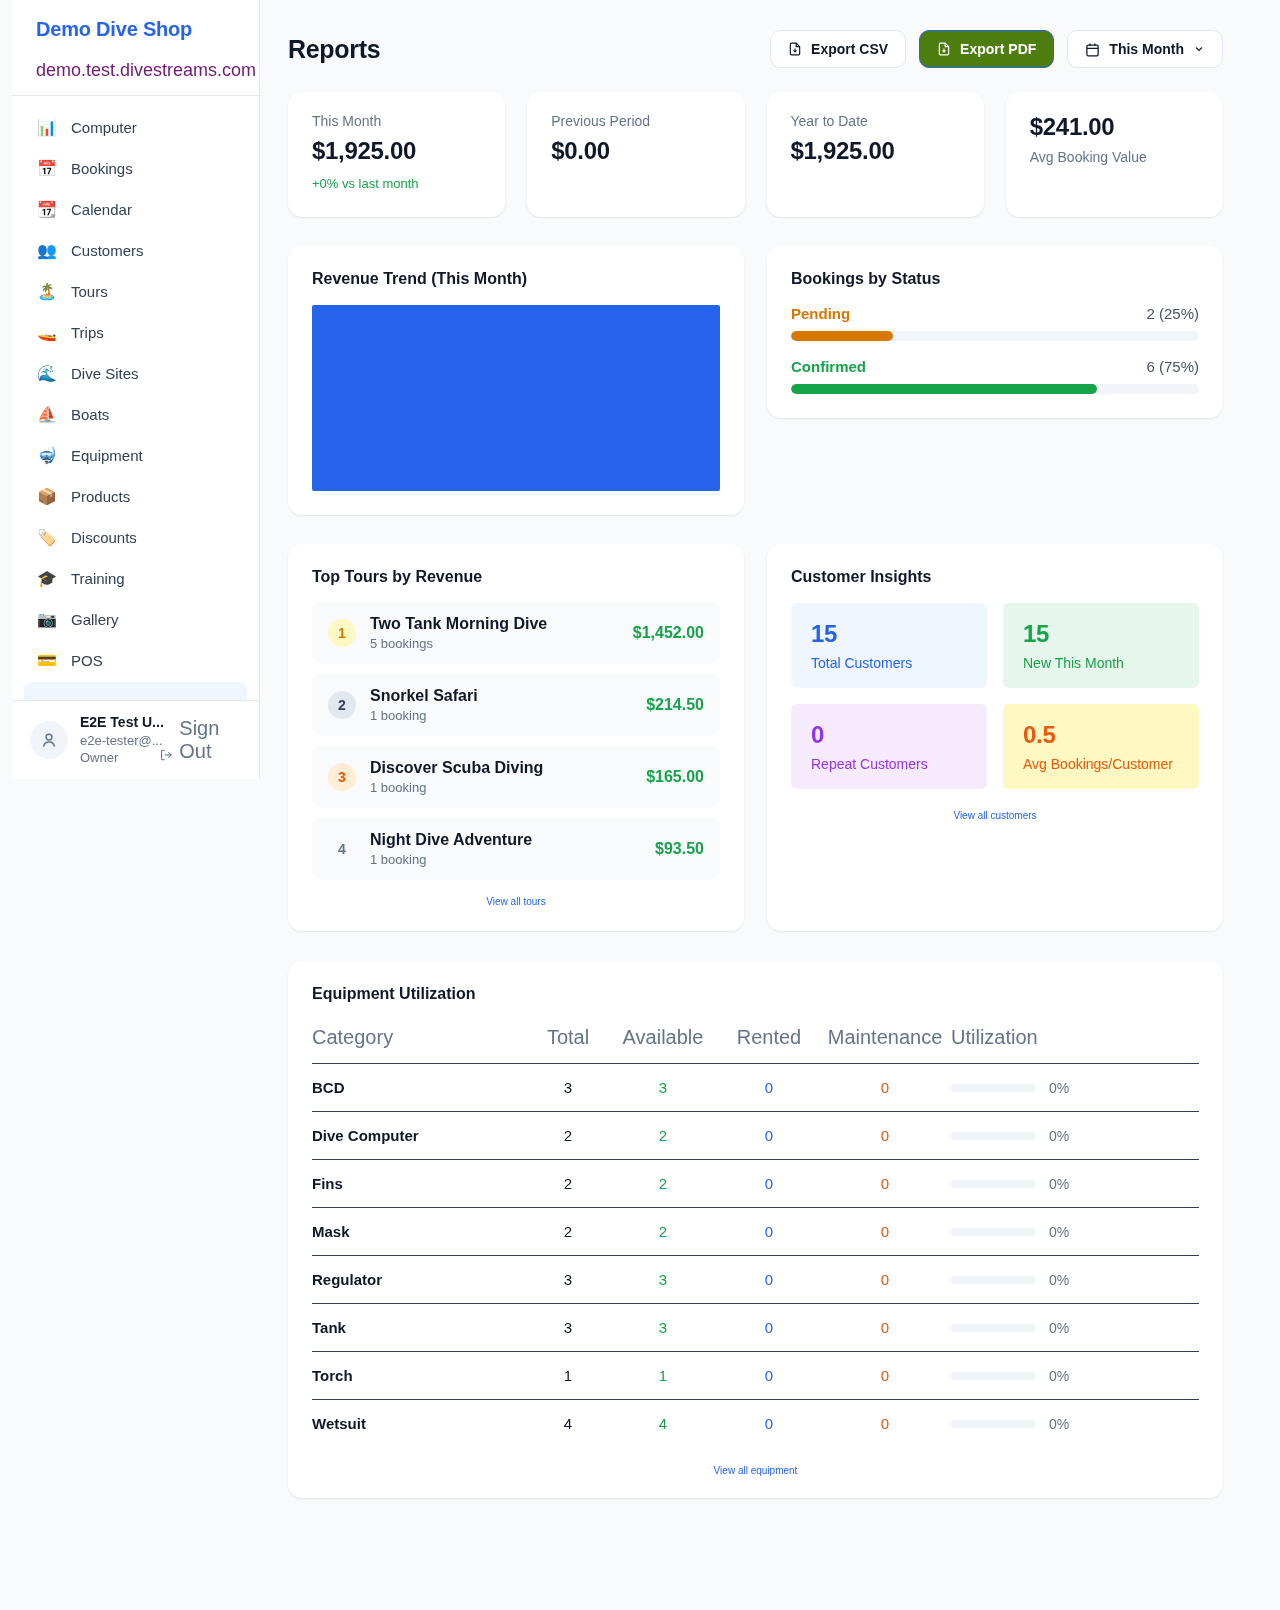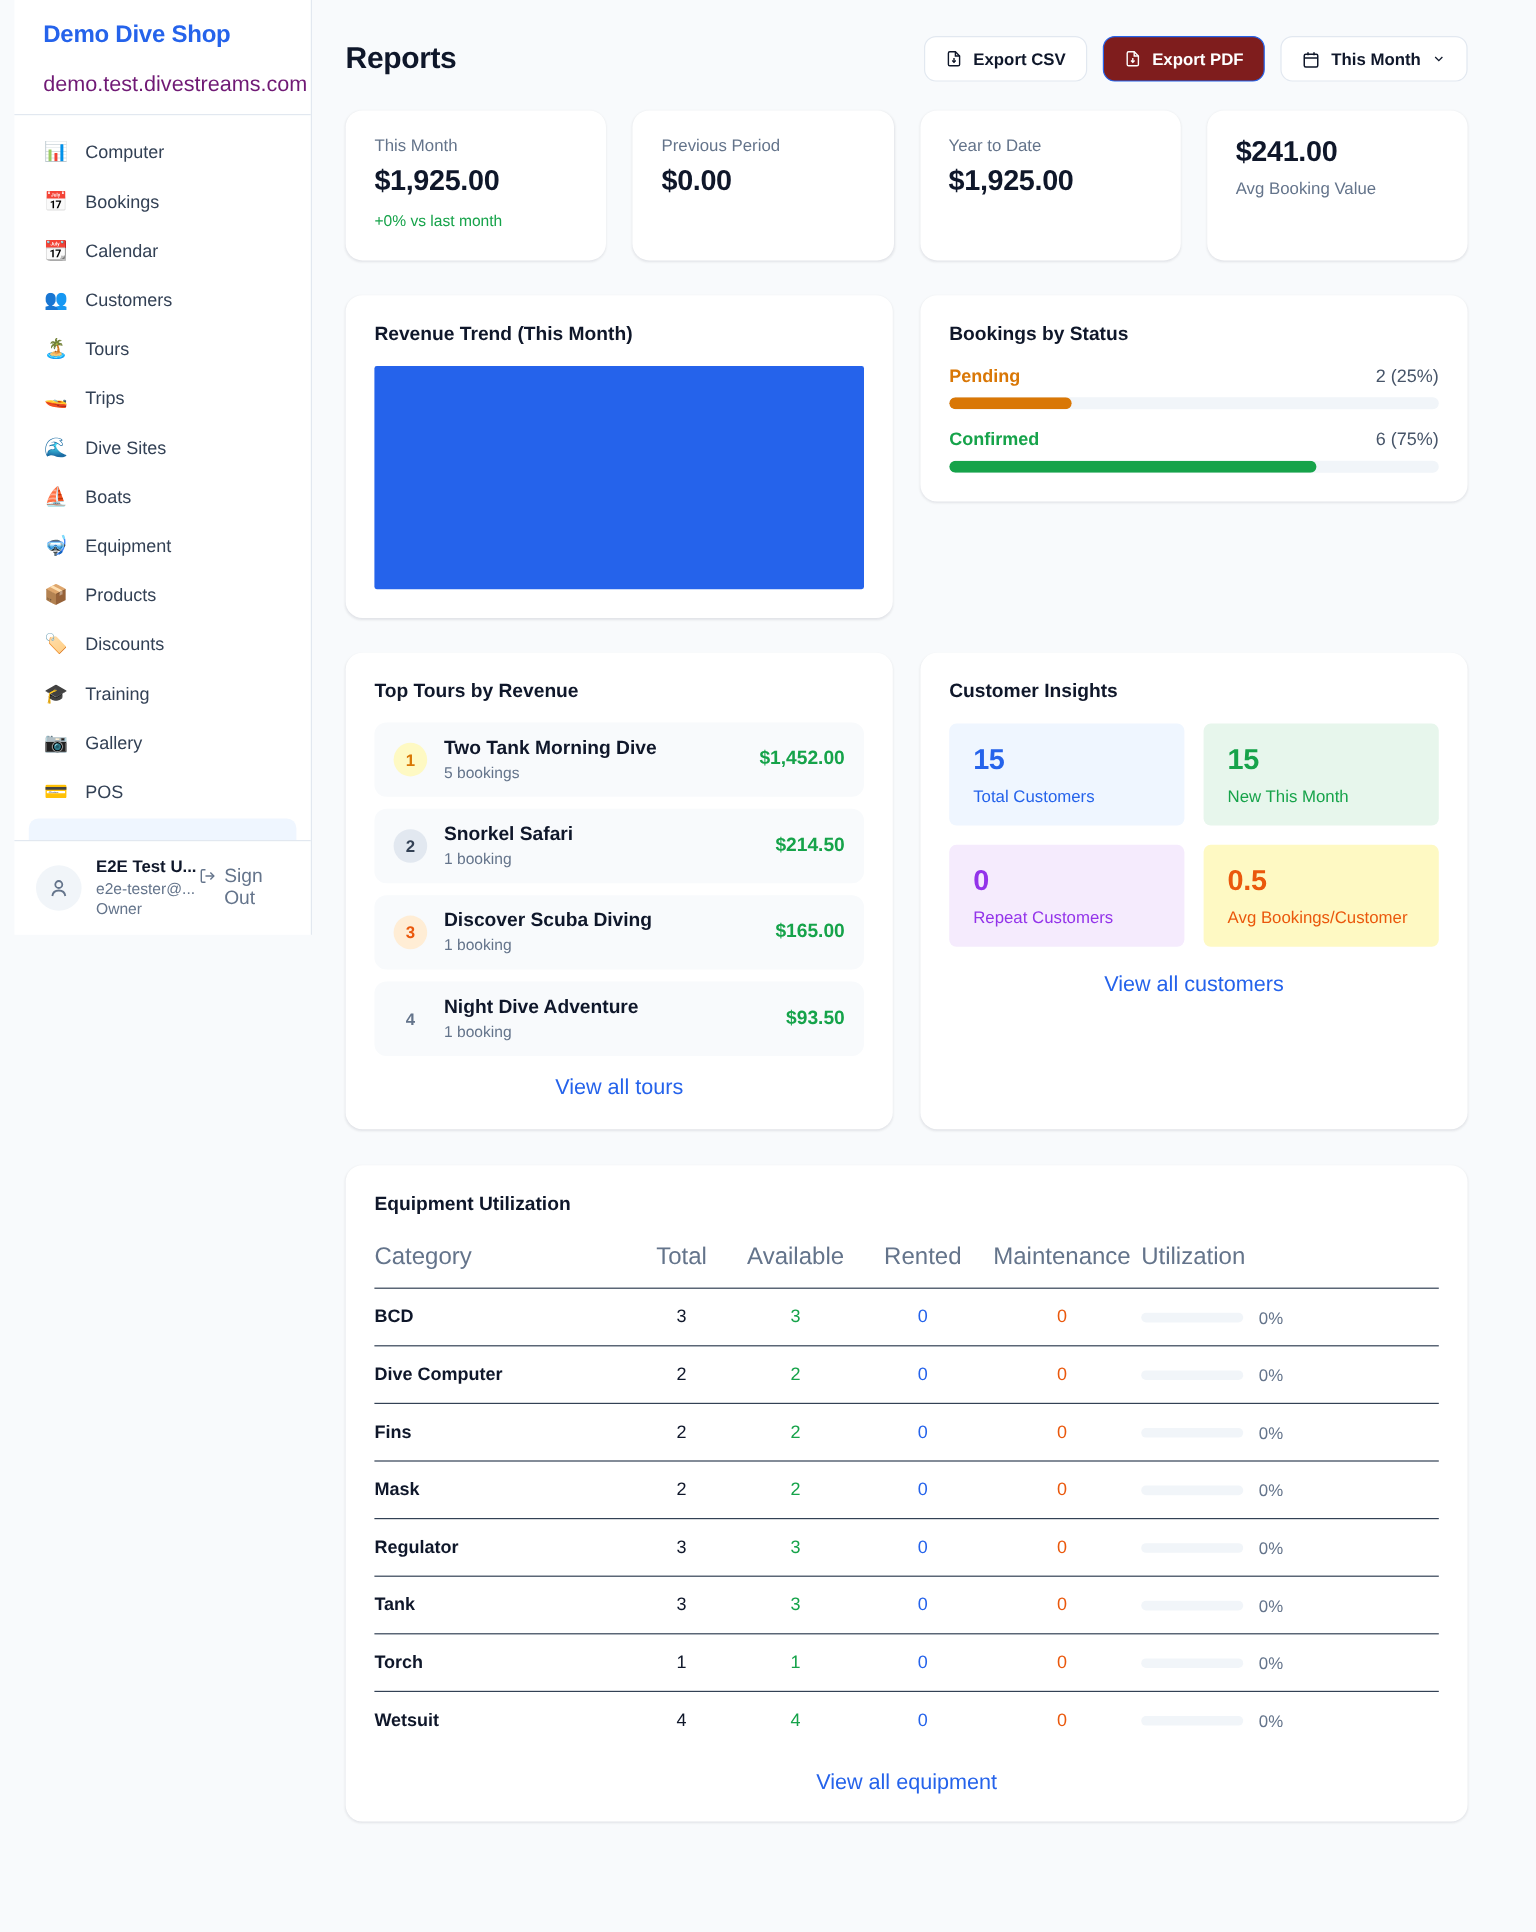--- a/index.html
+++ b/index.html
@@ -13,29 +13,29 @@
   .nav { padding:12px 12px 0 12px; height:622px; overflow:hidden; }
   .nav-item { display:flex; align-items:center; gap:13px; padding:10px 12px; border-radius:8px; margin-bottom:1px; cursor:pointer; }
   .nav-icon { width:22px; font-size:16px; line-height:20px; text-align:center; }
   .nav-label { font-size:15px; color:#334155; font-weight:500; line-height:20px; }
   .nav-item-partial { background:#eff6ff; height:40px; }
   .side-footer { border-top:1px solid #e2e8f0; padding:12px 18px; display:flex; align-items:center; gap:12px; flex:1; }
   .avatar { width:38px; height:38px; border-radius:50%; background:#f1f5f9; color:#64748b; display:flex; align-items:center; justify-content:center; flex-shrink:0; }
   .user-meta { line-height:1.35; min-width:0; }
   .user-name { font-size:14px; font-weight:bold; color:#0f172a; white-space:nowrap; }
   .user-email, .user-role { font-size:13px; color:#64748b; white-space:nowrap; }
-  .signout { margin-left:auto; display:flex; align-items:flex-start; gap:7px; color:#64748b; font-size:16px; cursor:pointer; }
+  .signout { margin-left:auto; display:flex; align-items:flex-end; gap:7px; color:#64748b; font-size:20px; cursor:pointer; }
 
   
   .main { position:absolute; left:256px; top:0; width:1032px; padding:30px 65px 40px 32px; }
   .page-header { display:flex; align-items:center; justify-content:space-between; margin-bottom:24px; }
   .page-title { font-size:25px; font-weight:bold; letter-spacing:-0.3px; }
   .header-actions { display:flex; gap:13px; }
   .btn { height:38px; padding:0 17px; border-radius:10px; background:#fff; border:1px solid #e2e8f0; display:inline-flex; align-items:center; gap:9px; font-size:14px; font-weight:bold; color:#0f172a; cursor:pointer; font-family:inherit; }
-  .btn-primary { background:#7f1d1d; border-color:#2563eb; color:#fff; }
+  .btn-primary { background:#4d7c0f; border-color:#2563eb; color:#fff; }
   .btn svg { display:block; }
 
   .card { background:#fff; border-radius:14px; box-shadow:0 1px 2px rgba(15,23,42,0.06), 0 1px 3px rgba(15,23,42,0.04); }
   .card-title { font-size:16px; font-weight:bold; color:#0f172a; }
 
   
   .stats-grid { display:grid; grid-template-columns:repeat(4, 1fr); gap:22px; margin-bottom:29px; }
   .stat-card { padding:21px 24px; min-height:125px; }
   .stat-label { font-size:14px; color:#64748b; }
   .stat-value { font-size:24px; font-weight:bold; margin-top:8px; letter-spacing:-0.3px; }
@@ -64,21 +64,21 @@
   .tour-list { margin-top:16px; }
   .tour-item { background:#f8fafc; border-radius:10px; padding:13px 16px; display:flex; align-items:center; gap:14px; margin-bottom:10px; }
   .rank { width:28px; height:28px; border-radius:50%; display:flex; align-items:center; justify-content:center; font-size:14px; font-weight:bold; flex-shrink:0; }
   .rank-1 { background:#fef9c3; color:#d97706; }
   .rank-2 { background:#e2e8f0; color:#334155; }
   .rank-3 { background:#ffedd5; color:#ea580c; }
   .rank-4 { background:transparent; color:#64748b; }
   .tour-name { font-size:16px; font-weight:bold; color:#0f172a; }
   .tour-bookings { font-size:13px; color:#64748b; margin-top:3px; }
   .tour-revenue { margin-left:auto; font-size:16px; font-weight:bold; color:#16a34a; }
-  .view-link { display:block; text-align:center; color:#2563eb; font-size:18px; margin-top:16px; text-decoration:none; cursor:pointer; }
+  .view-link { display:block; text-align:center; color:#2563eb; font-size:10px; margin-top:16px; text-decoration:none; cursor:pointer; }
 
   .insights-grid { display:grid; grid-template-columns:1fr 1fr; gap:16px; margin-top:17px; }
   .insight-card { border-radius:6px; padding:17px 20px; min-height:82px; }
   .insight-value { font-size:24px; font-weight:bold; letter-spacing:-0.3px; }
   .insight-label { font-size:14px; margin-top:7px; }
   .insight-blue { background:#eff6ff; } .insight-blue .insight-value, .insight-blue .insight-label { color:#2563eb; }
   .insight-green { background:#e7f6ec; } .insight-green .insight-value, .insight-green .insight-label { color:#16a34a; }
   .insight-purple { background:#f5ebfd; } .insight-purple .insight-value, .insight-purple .insight-label { color:#9333ea; }
   .insight-orange { background:#fef9c3; } .insight-orange .insight-value, .insight-orange .insight-label { color:#ea580c; }
   .insights-card .view-link { margin-top:21px; }

